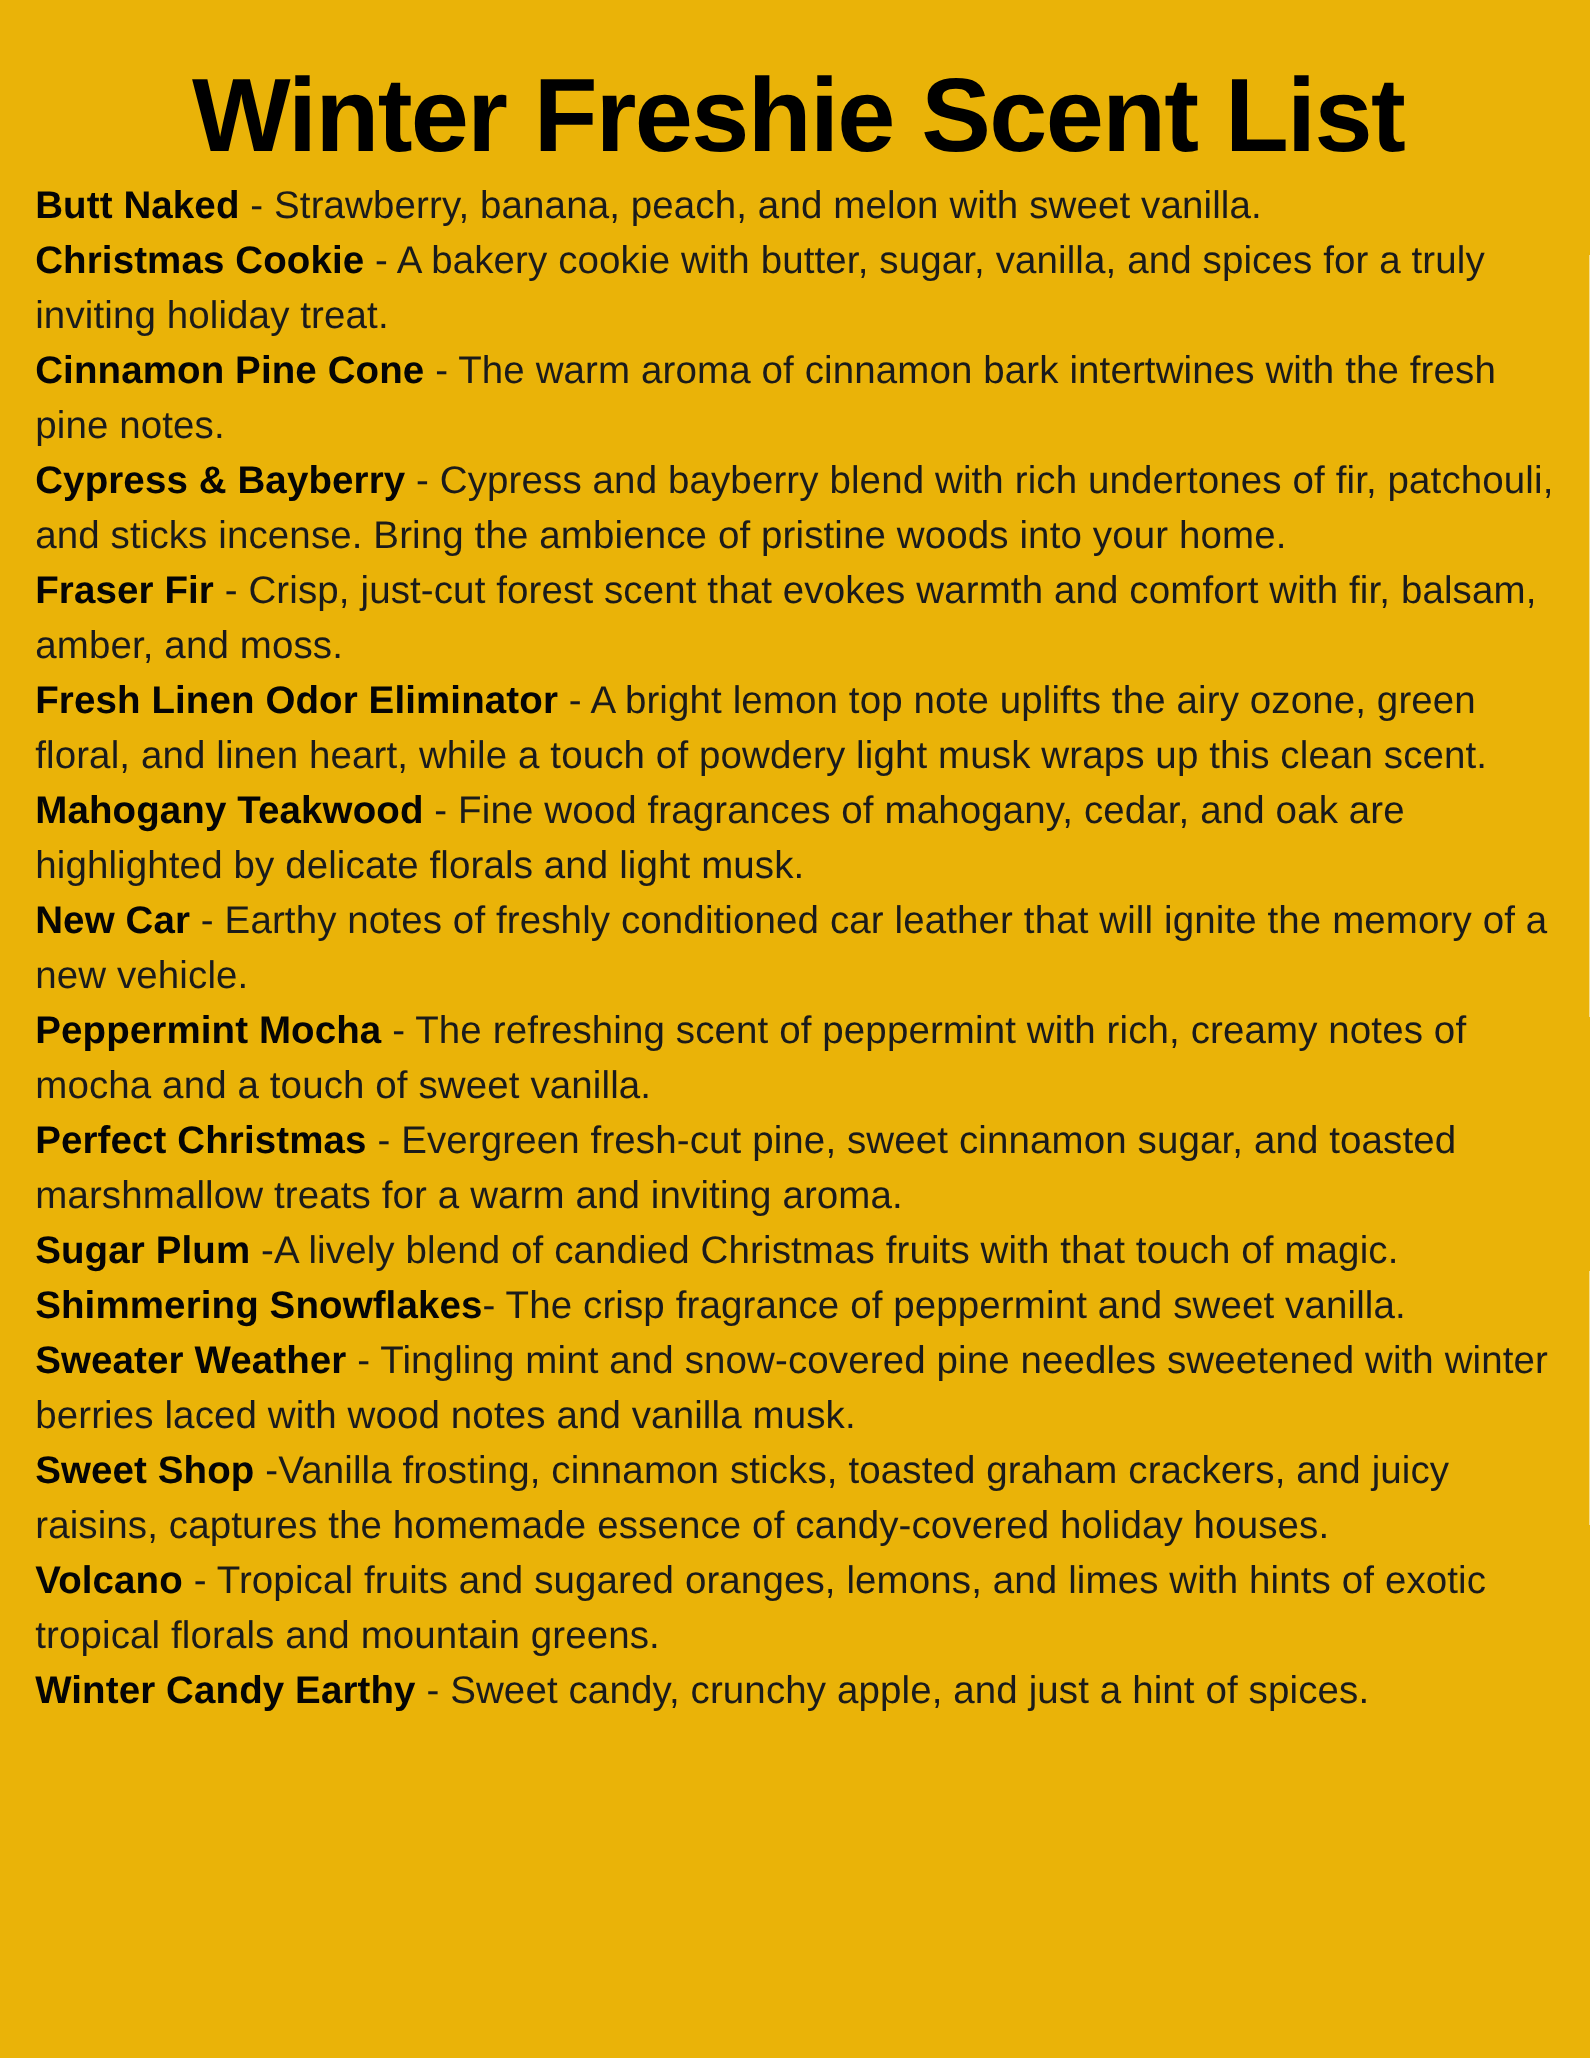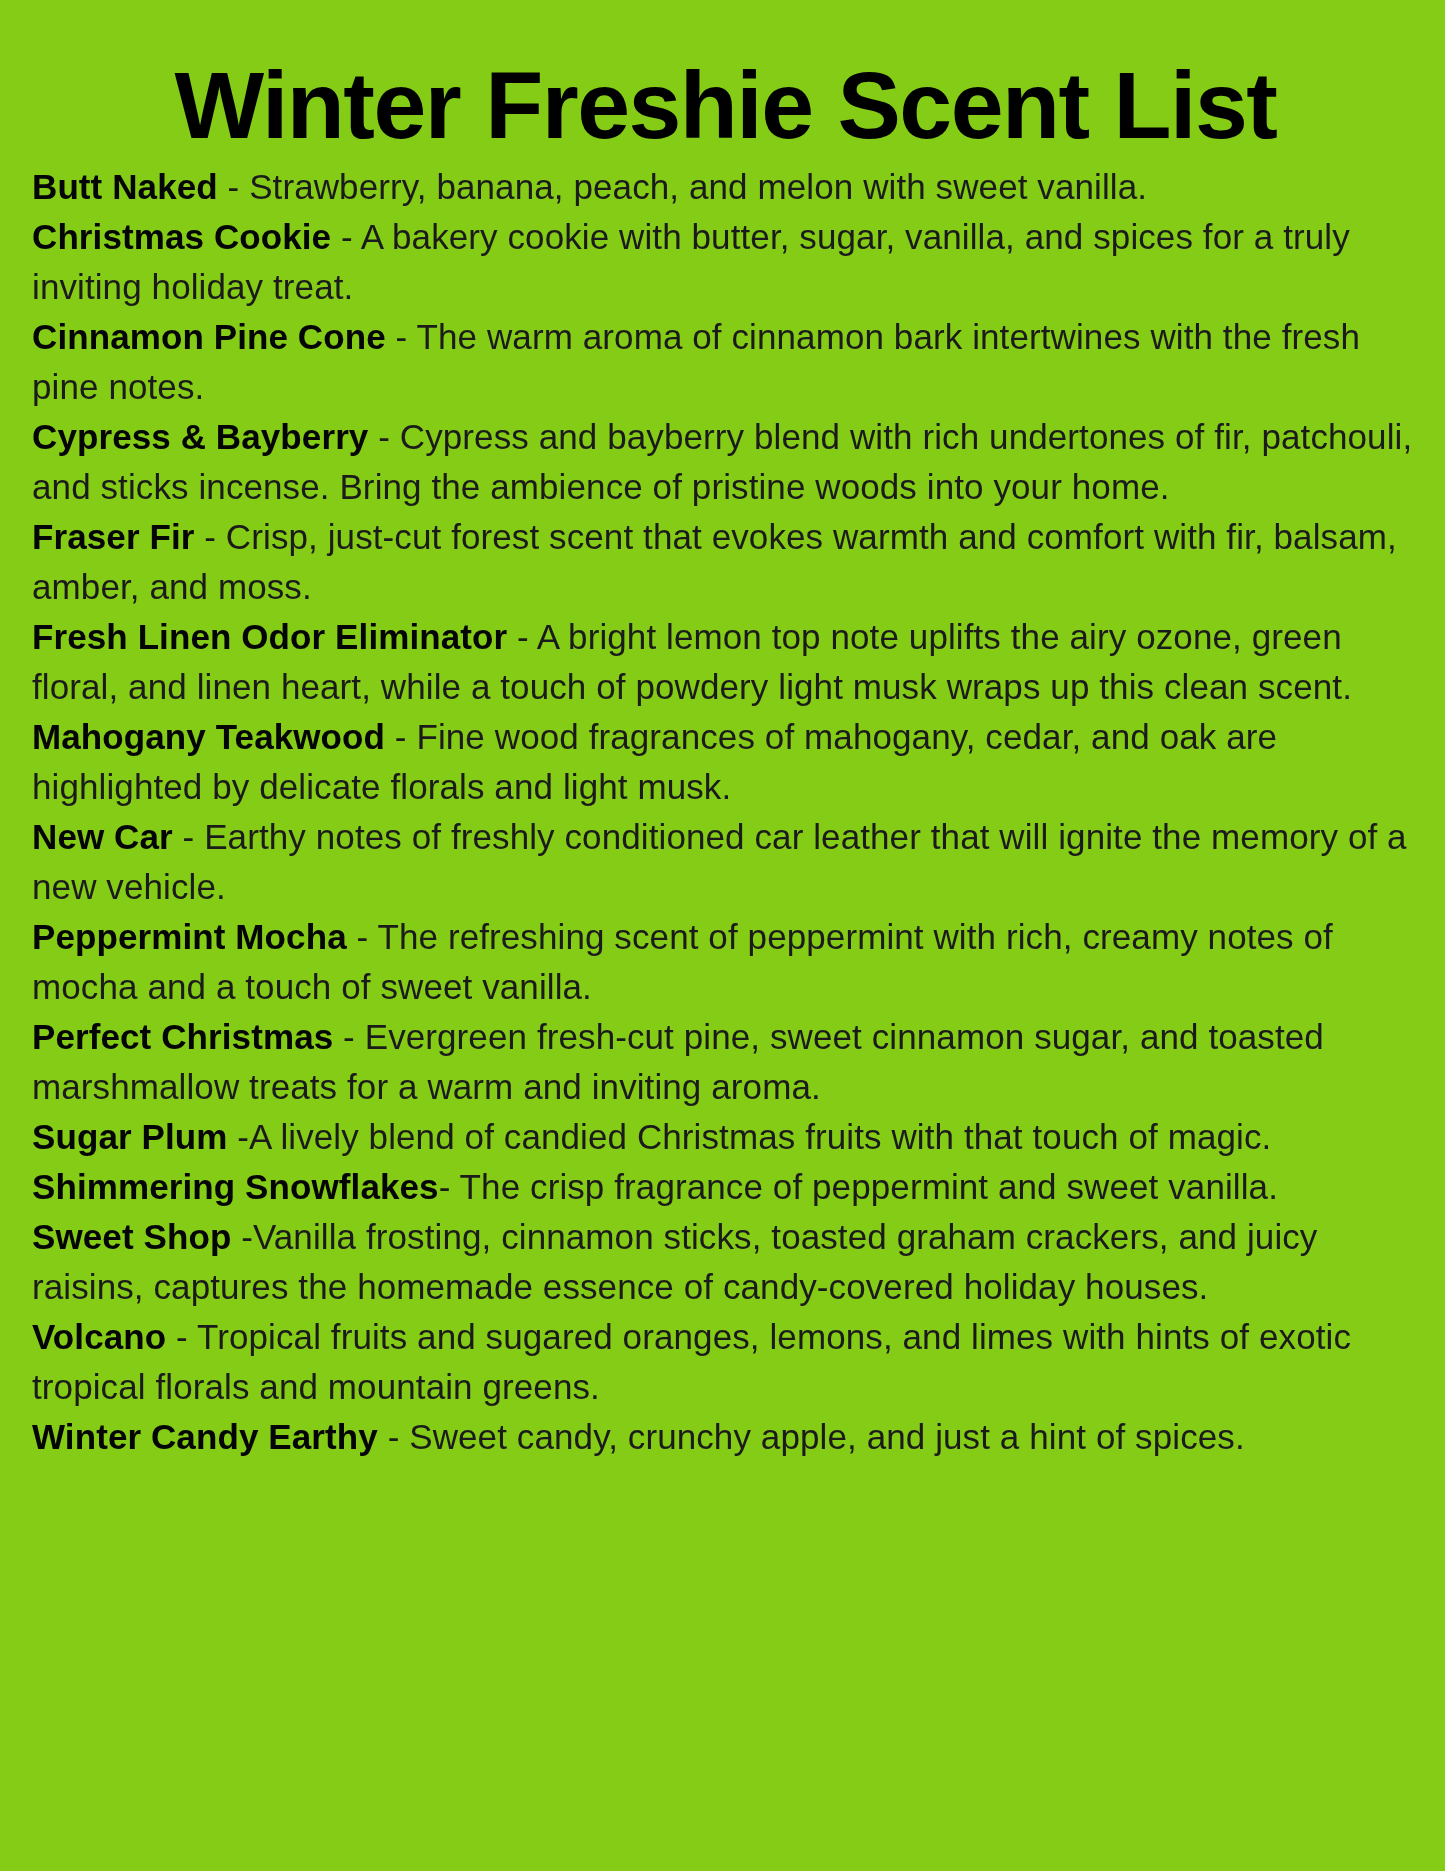--- a/index.html
+++ b/index.html
@@ -5,21 +5,21 @@
   html, body {
     margin: 0;
     padding: 0;
     background: #ffffff;
   }
   .page {
     position: relative;
     width: 1445px;
     height: 1871px;
     box-sizing: border-box;
-    background: #84cc16;
+    background: #eab308;
     padding: 62px 26px 0 32px;
     font-family: "Liberation Sans", "DejaVu Sans", sans-serif;
     color: #181818;
     overflow: hidden;
   }
   .title {
     margin: 0 0 14px 0;
     text-align: center;
     font-size: 95px;
     line-height: 86px;
@@ -58,17 +58,18 @@
       <p class="entry"><span class="scent-name">Cinnamon Pine Cone</span><span class="scent-desc"> - The warm aroma of cinnamon bark intertwines with the fresh pine notes.</span></p>
       <p class="entry"><span class="scent-name">Cypress &amp; Bayberry</span><span class="scent-desc"> - Cypress and bayberry blend with rich undertones of fir, patchouli, and sticks incense. Bring the ambience of pristine woods into your home.</span></p>
       <p class="entry"><span class="scent-name">Fraser Fir</span><span class="scent-desc"> - Crisp, just-cut forest scent that evokes warmth and comfort with fir, balsam, amber, and moss.</span></p>
       <p class="entry"><span class="scent-name">Fresh Linen Odor Eliminator</span><span class="scent-desc"> - A bright lemon top note uplifts the airy ozone, green floral, and linen heart, while a touch of powdery light musk wraps up this clean scent.</span></p>
       <p class="entry"><span class="scent-name">Mahogany Teakwood</span><span class="scent-desc"> - Fine wood fragrances of mahogany, cedar, and oak are highlighted by delicate florals and light musk.</span></p>
       <p class="entry"><span class="scent-name">New Car</span><span class="scent-desc"> - Earthy notes of freshly conditioned car leather that will ignite the memory of a new vehicle.</span></p>
       <p class="entry"><span class="scent-name">Peppermint Mocha</span><span class="scent-desc"> - The refreshing scent of peppermint with rich, creamy notes of mocha and a touch of sweet vanilla.</span></p>
       <p class="entry"><span class="scent-name">Perfect Christmas</span><span class="scent-desc"> - Evergreen fresh-cut pine, sweet cinnamon sugar, and toasted marshmallow treats for a warm and inviting aroma.</span></p>
       <p class="entry"><span class="scent-name">Sugar Plum</span><span class="scent-desc"> -A lively blend of candied Christmas fruits with that touch of magic.</span></p>
       <p class="entry"><span class="scent-name">Shimmering Snowflakes</span><span class="scent-desc">- The crisp fragrance of peppermint and sweet vanilla.</span></p>
+      <p class="entry"><span class="scent-name">Sweater Weather</span><span class="scent-desc"> - Tingling mint and snow-covered pine needles sweetened with winter berries laced with wood notes and vanilla musk.</span></p>
       <p class="entry"><span class="scent-name">Sweet Shop</span><span class="scent-desc"> -Vanilla frosting, cinnamon sticks, toasted graham crackers, and juicy raisins, captures the homemade essence of candy-covered holiday houses.</span></p>
       <p class="entry"><span class="scent-name">Volcano</span><span class="scent-desc"> - Tropical fruits and sugared oranges, lemons, and limes with hints of exotic tropical florals and mountain greens.</span></p>
       <p class="entry"><span class="scent-name">Winter Candy Earthy</span><span class="scent-desc"> - Sweet candy, crunchy apple, and just a hint of spices.</span></p>
     </div>
 </div>
 
 </body></html>

